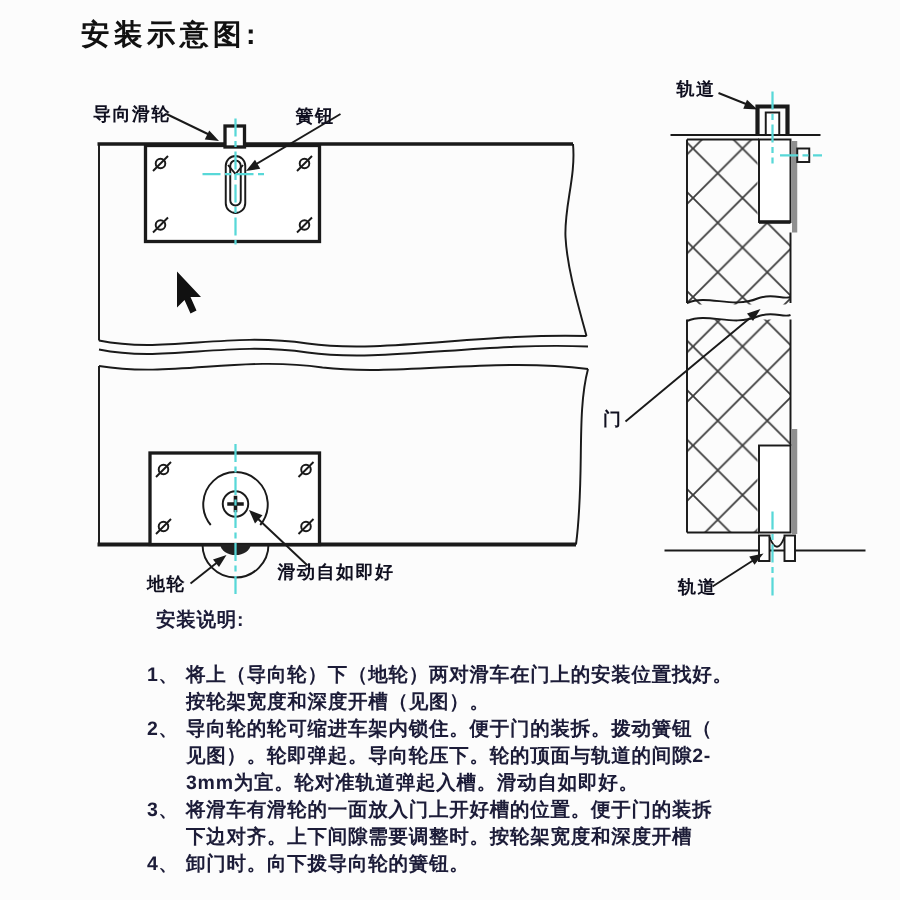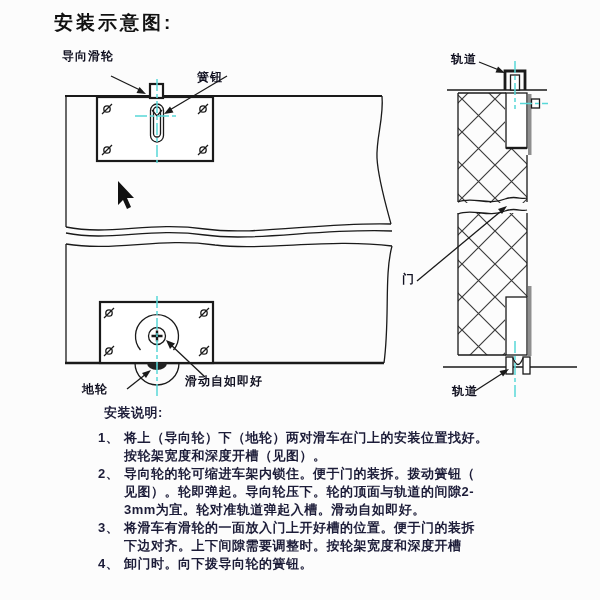--- a/index.html
+++ b/index.html
@@ -26,21 +26,21 @@
     position:absolute;
     font-size:12px;font-weight:bold;color:#101020;
     white-space:nowrap;letter-spacing:1px;
   }
   .instructions{
     position:absolute;left:98px;top:404px;width:498px;
     color:var(--text);
     font-size:13px;font-weight:600;line-height:18px;
     letter-spacing:0.5px;
   }
-  .instructions .heading{font-weight:bold;margin:0 0 7px 6px;}
+  .instructions .heading{font-weight:bold;margin:0 0 19px 6px;}
   .irow{display:flex;}
   .irow .num{width:26px;flex:none;}
   .irow .txt{flex:1;}
   
   .ln{stroke:var(--line);fill:none;}
   .w1{stroke-width:1.3;}
   .w2{stroke-width:2.2;}
   .w3{stroke-width:2.7;}
   .fw{fill:#ffffff;}
   .cl{stroke:var(--accent-cyan);fill:none;stroke-width:1.5;stroke-dasharray:12 3 4 3;}
@@ -193,25 +193,25 @@
       </g>
       <g>
         <path class="ln w1" d="M475 391 L503 373"></path>
         <polygon class="ah" points="509,369 503,376.5 499.5,371"></polygon>
       </g>
     </g>
   </svg>
 
   <div class="page-title">安装示意图:</div>
 
-  <div class="lbl" style="left:62px;top:48px;">导向滑轮</div>
+  <div class="lbl" style="left:62px;top:68px;">导向滑轮</div>
   <div class="lbl" style="left:197px;top:69px;">簧钮</div>
   <div class="lbl" style="left:451px;top:51px;">轨道</div>
   <div class="lbl" style="left:402px;top:271px;">门</div>
-  <div class="lbl" style="left:82px;top:381px;">地轮</div>
+  <div class="lbl" style="left:98px;top:381px;">地轮</div>
   <div class="lbl" style="left:185px;top:373px;">滑动自如即好</div>
   <div class="lbl" style="left:452px;top:383px;">轨道</div>
 
   <div class="instructions">
     <div class="heading">安装说明:</div>
     <div class="irow">
       <span class="num">1、</span>
       <span class="txt">将上（导向轮）下（地轮）两对滑车在门上的安装位置找好。</span>
     </div>
     <div class="irow">

